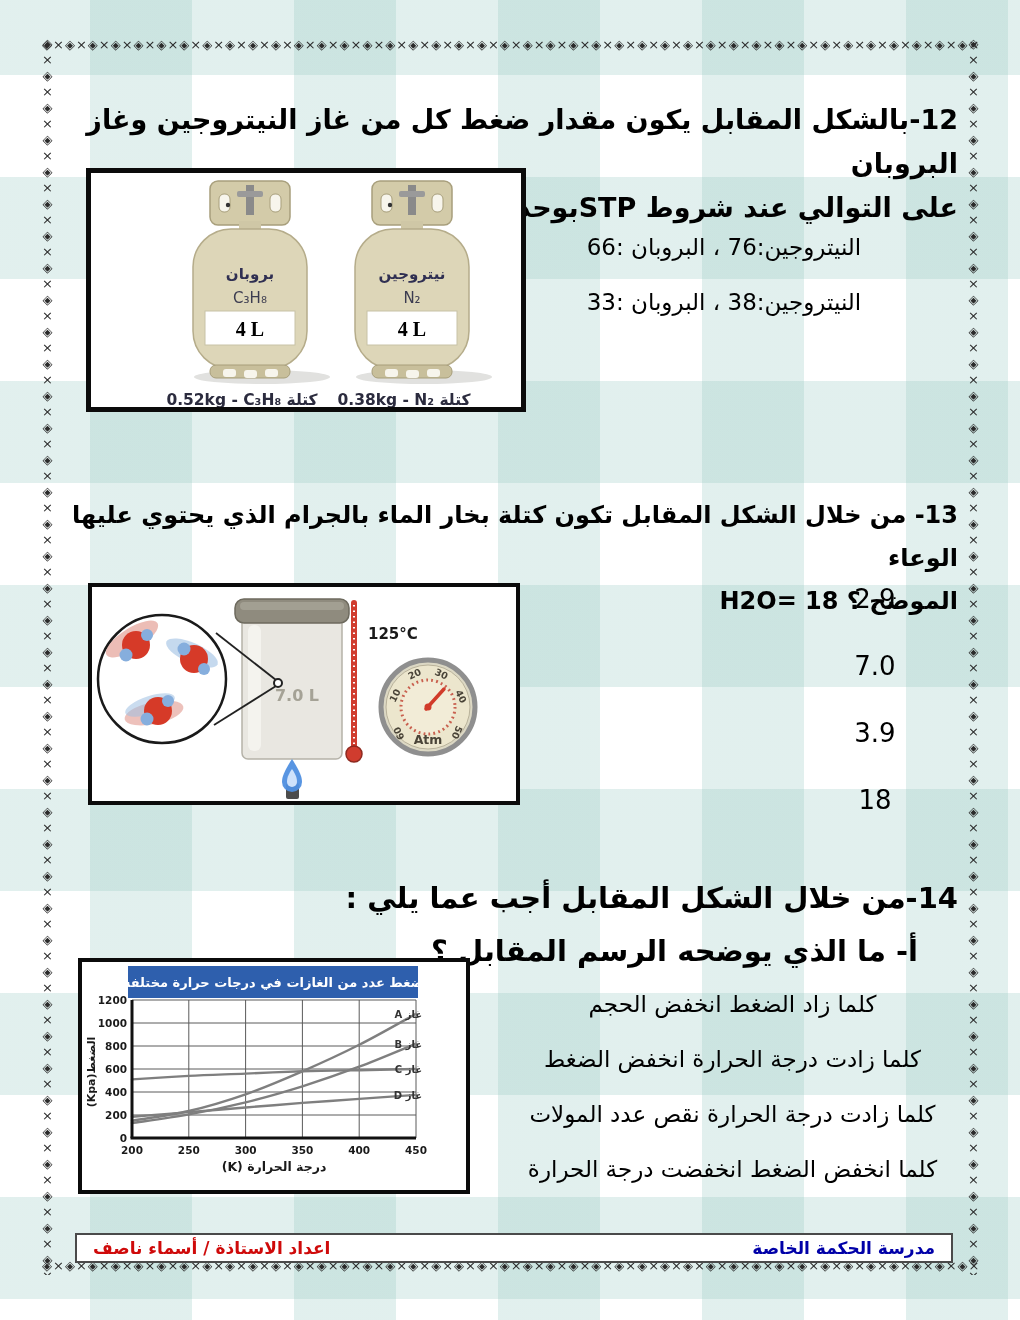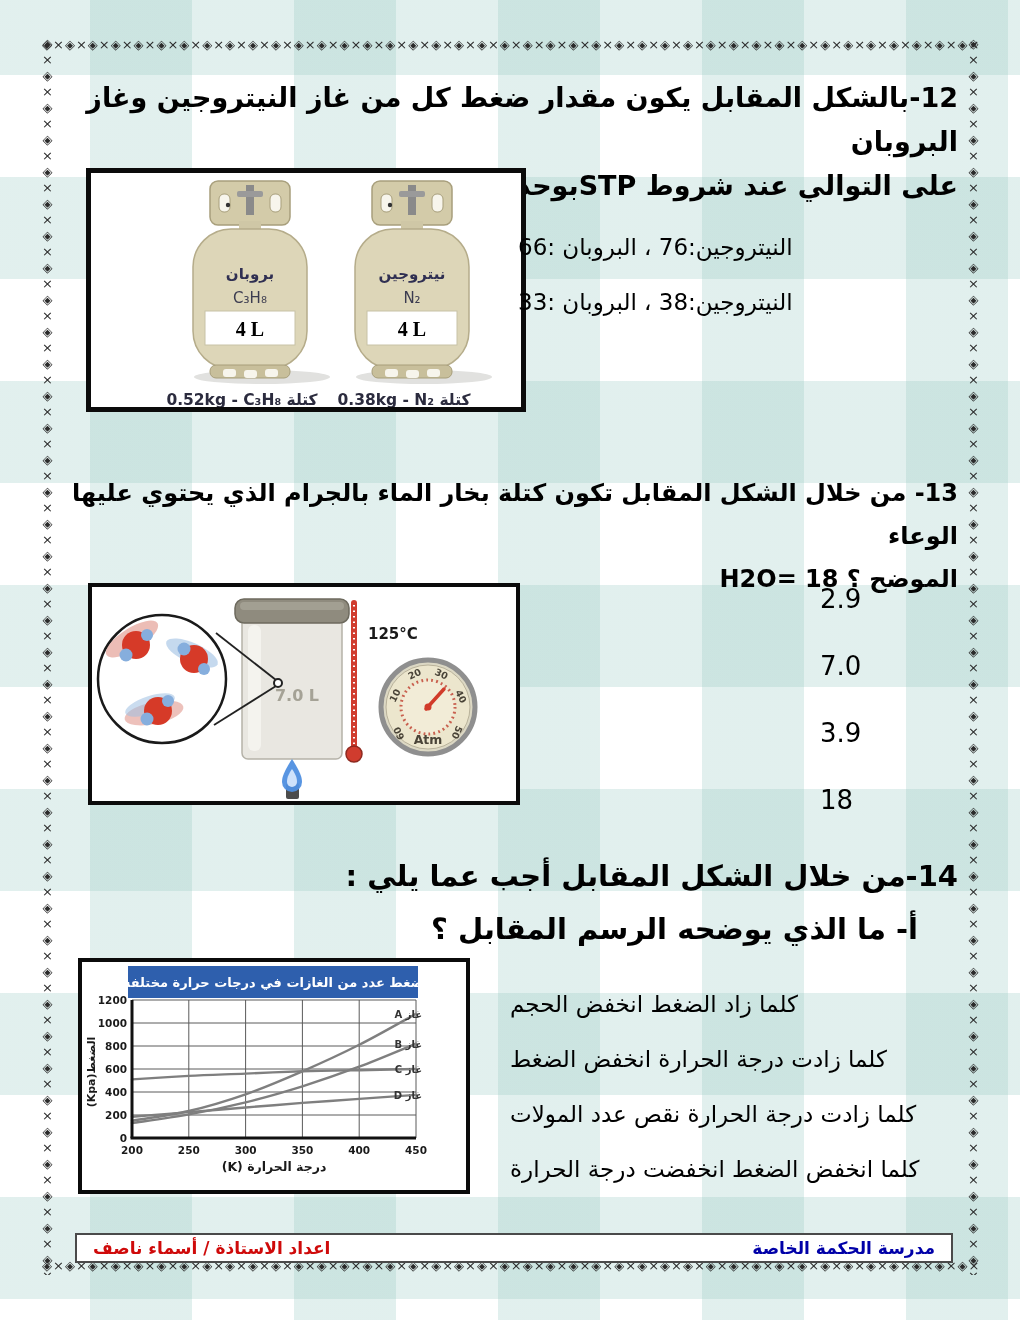--- a/index.html
+++ b/index.html
@@ -13,27 +13,27 @@
     background-size:204px 204px,204px 204px;
     background-position:90px -27px,90px -27px;
   }
   .chain{position:absolute;color:#2b2b2b;overflow:hidden;line-height:18px;
     font-size:13px;letter-spacing:1px;white-space:nowrap;user-select:none;}
   .chain-top{left:42px;top:36px;width:936px;height:18px;}
   .chain-bottom{left:42px;top:1257px;width:936px;height:18px;}
   .chain-left{left:38px;top:36px;width:18px;height:1239px;writing-mode:vertical-rl;}
   .chain-right{left:964px;top:36px;width:18px;height:1239px;writing-mode:vertical-rl;}
 
-  .q-heading{position:absolute;direction:rtl;text-align:right;font-weight:bold;color:#000;}
+  .q-heading{position:absolute;direction:rtl;text-align:right;font-weight:bold;color:#000;margin-top:22px;}
   .q12-heading{left:60px;top:76px;width:898px;font-size:27px;line-height:44px;}
   .q13-heading{left:60px;top:472px;width:898px;font-size:24px;line-height:43px;}
   .q14-heading{left:60px;top:850px;width:898px;font-size:29px;line-height:53px;}
   .q14-heading .sub{padding-left:0;padding-right:40px;}
 
-  .options{position:absolute;direction:rtl;text-align:left;color:#000;}
+  .options{position:absolute;direction:rtl;text-align:center;color:#000;}
   .q12-options{left:518px;top:220px;width:412px;font-size:23px;line-height:54.5px;}
   .q13-options{left:820px;top:566px;width:110px;font-size:26px;line-height:67px;}
   .q14-options{left:510px;top:977px;width:445px;font-size:23px;line-height:55px;}
 
   .figure{position:absolute;background:#fff;}
   .fig12{left:78px;top:168px;width:430px;height:234px;border:5px solid #0b0b0b;margin-left:8px;}
   .fig13{left:88px;top:583px;width:424px;height:214px;border:4px solid #0b0b0b;}
   .fig14{left:78px;top:958px;width:384px;height:228px;border:4px solid #0b0b0b;}
   .figure svg{display:block;}
 

